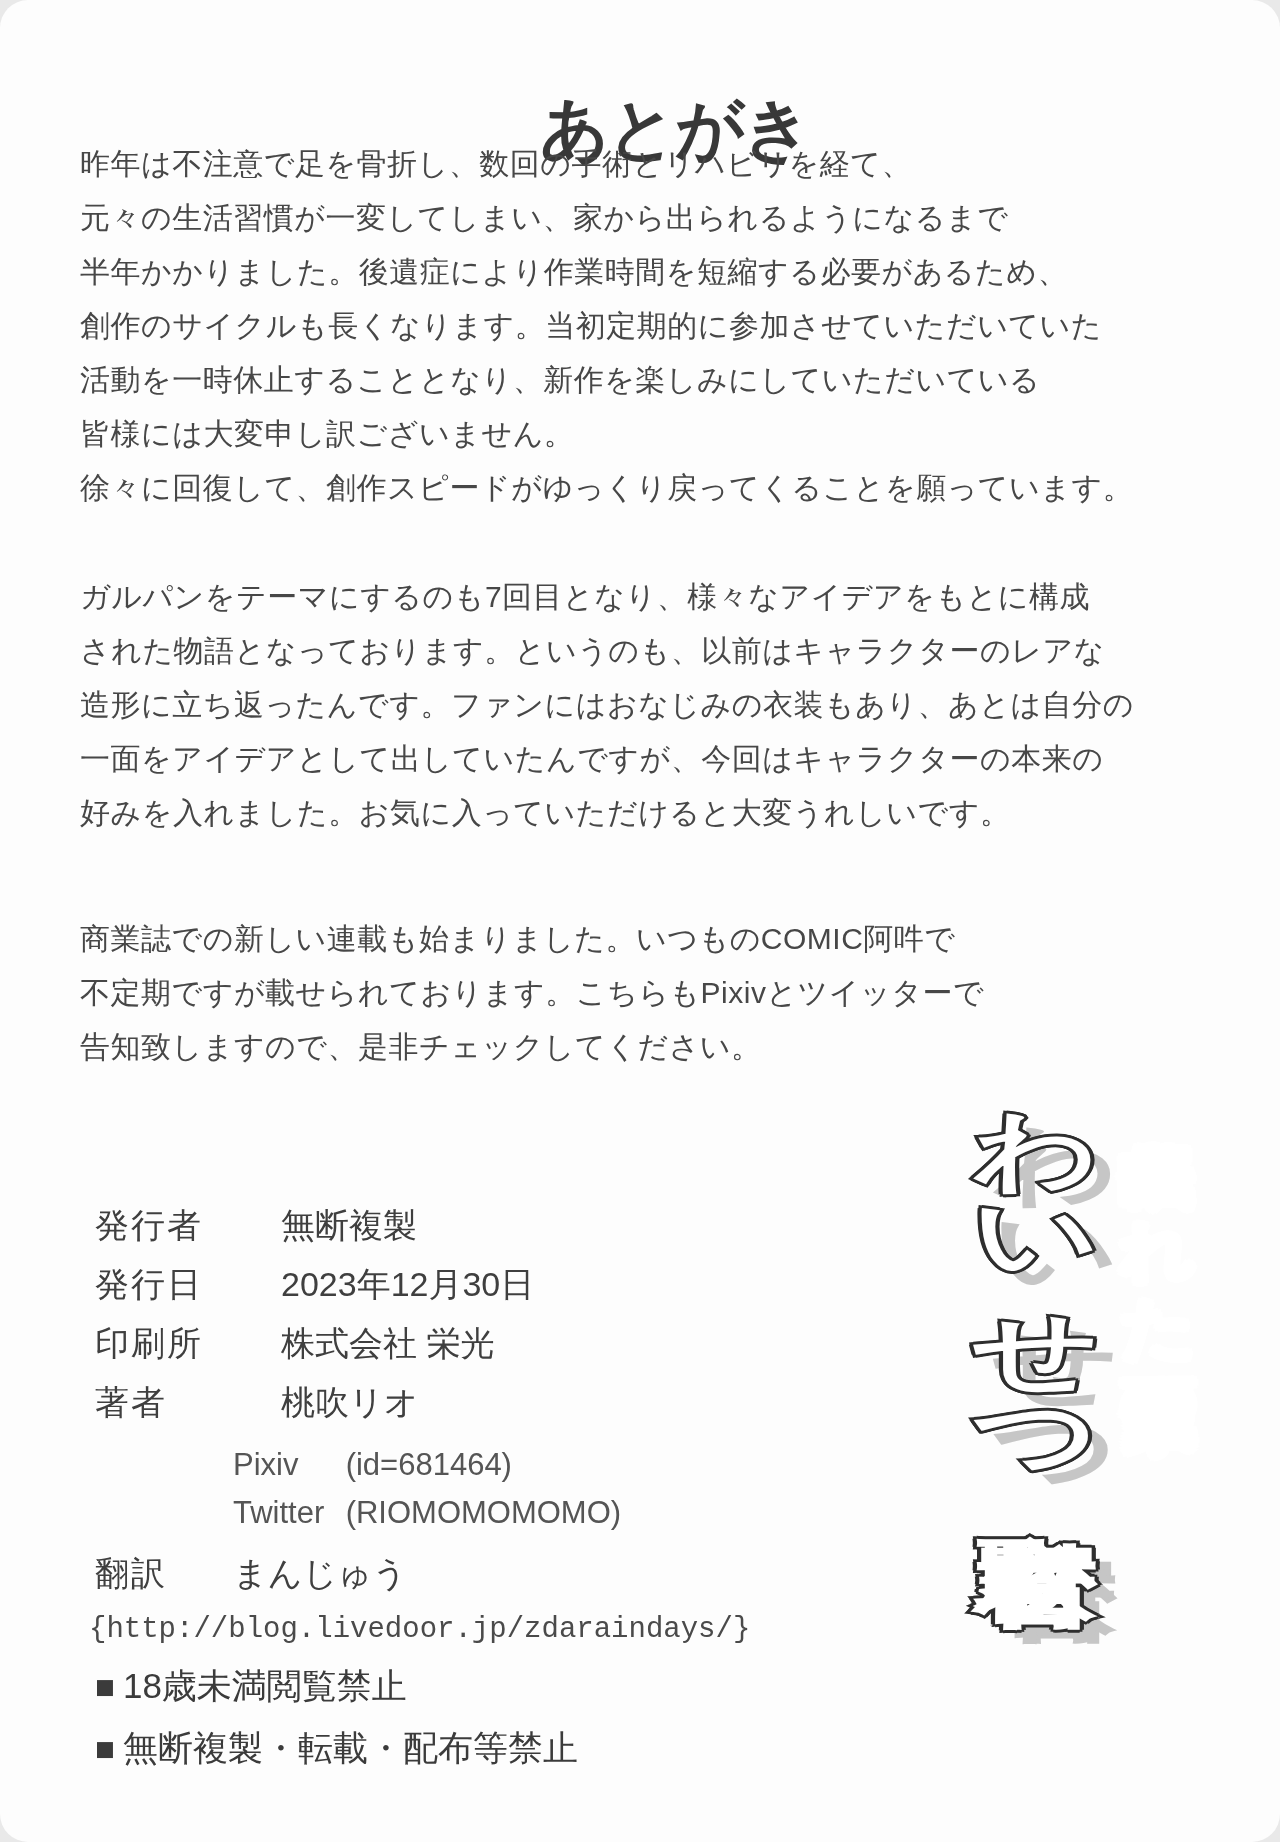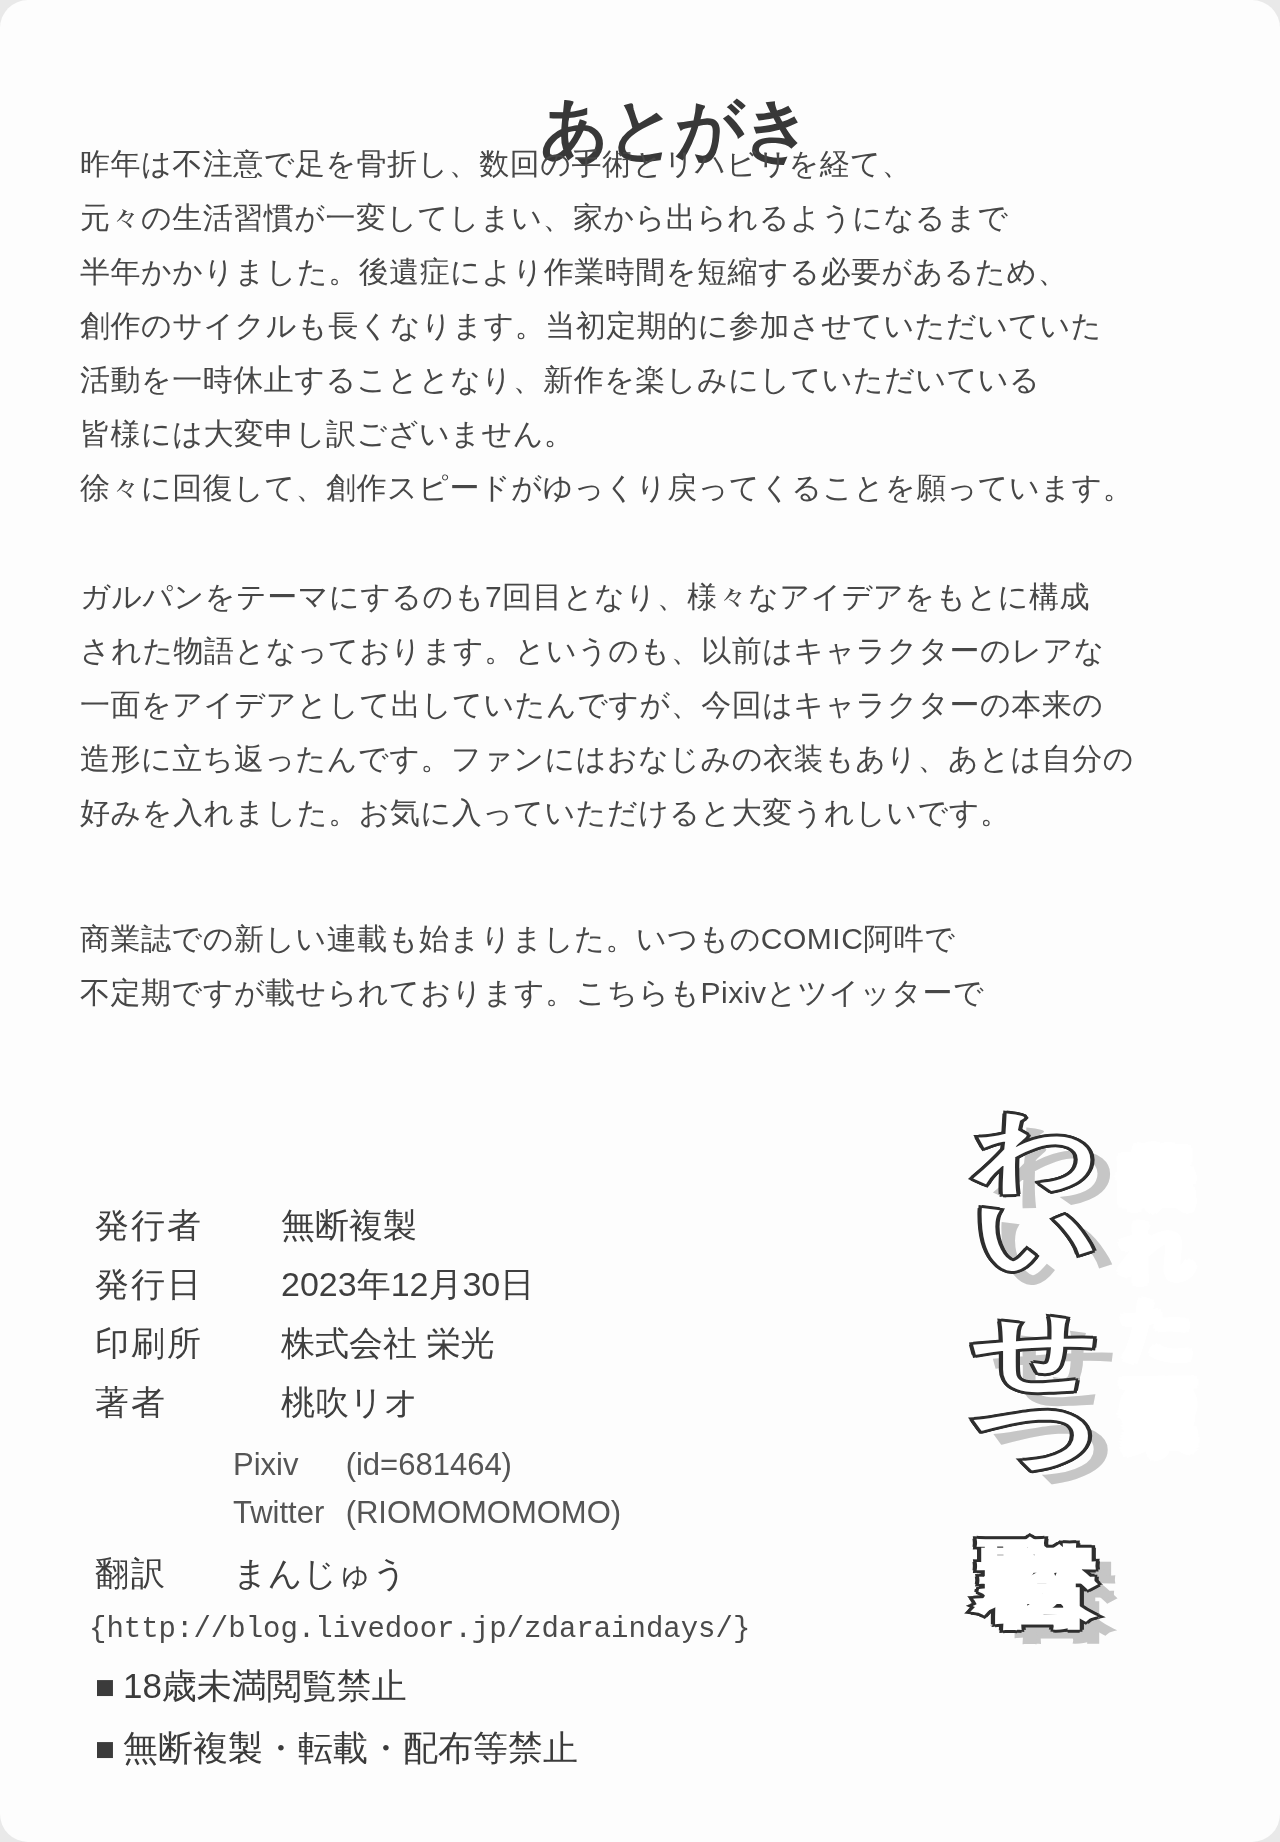--- a/index.html
+++ b/index.html
@@ -134,28 +134,29 @@
     <div>半年かかりました。後遺症により作業時間を短縮する必要があるため、</div>
     <div>創作のサイクルも長くなります。当初定期的に参加させていただいていた</div>
     <div>活動を一時休止することとなり、新作を楽しみにしていただいている</div>
     <div>皆様には大変申し訳ございません。</div>
     <div>徐々に回復して、創作スピードがゆっくり戻ってくることを願っています。</div>
   </div>
 
   <div class="bodytext p2">
     <div>ガルパンをテーマにするのも7回目となり、様々なアイデアをもとに構成</div>
     <div>された物語となっております。というのも、以前はキャラクターのレアな</div>
+    <div>造形に立ち返ったんです。ファンにはおなじみの衣装もあり、あとは自分の</div>
     <div>一面をアイデアとして出していたんですが、今回はキャラクターの本来の</div>
-    <div>造形に立ち返ったんです。ファンにはおなじみの衣装もあり、あとは自分の</div>
     <div>好みを入れました。お気に入っていただけると大変うれしいです。</div>
   </div>
 
   <div class="bodytext p3">
     <div>商業誌での新しい連載も始まりました。いつものCOMIC阿吽で</div>
     <div>不定期ですが載せられております。こちらもPixivとツイッターで</div>
+    <div>告知致しますので、是非チェックしてください。</div>
   </div>
 
   <div class="colophon">
     <div class="crow">
       <span class="clabel">発行者</span>
       <span class="cvalue">無断複製</span>
     </div>
     <div class="crow">
       <span class="clabel">発行日</span>
       <span class="cvalue">2023年12月30日</span>

